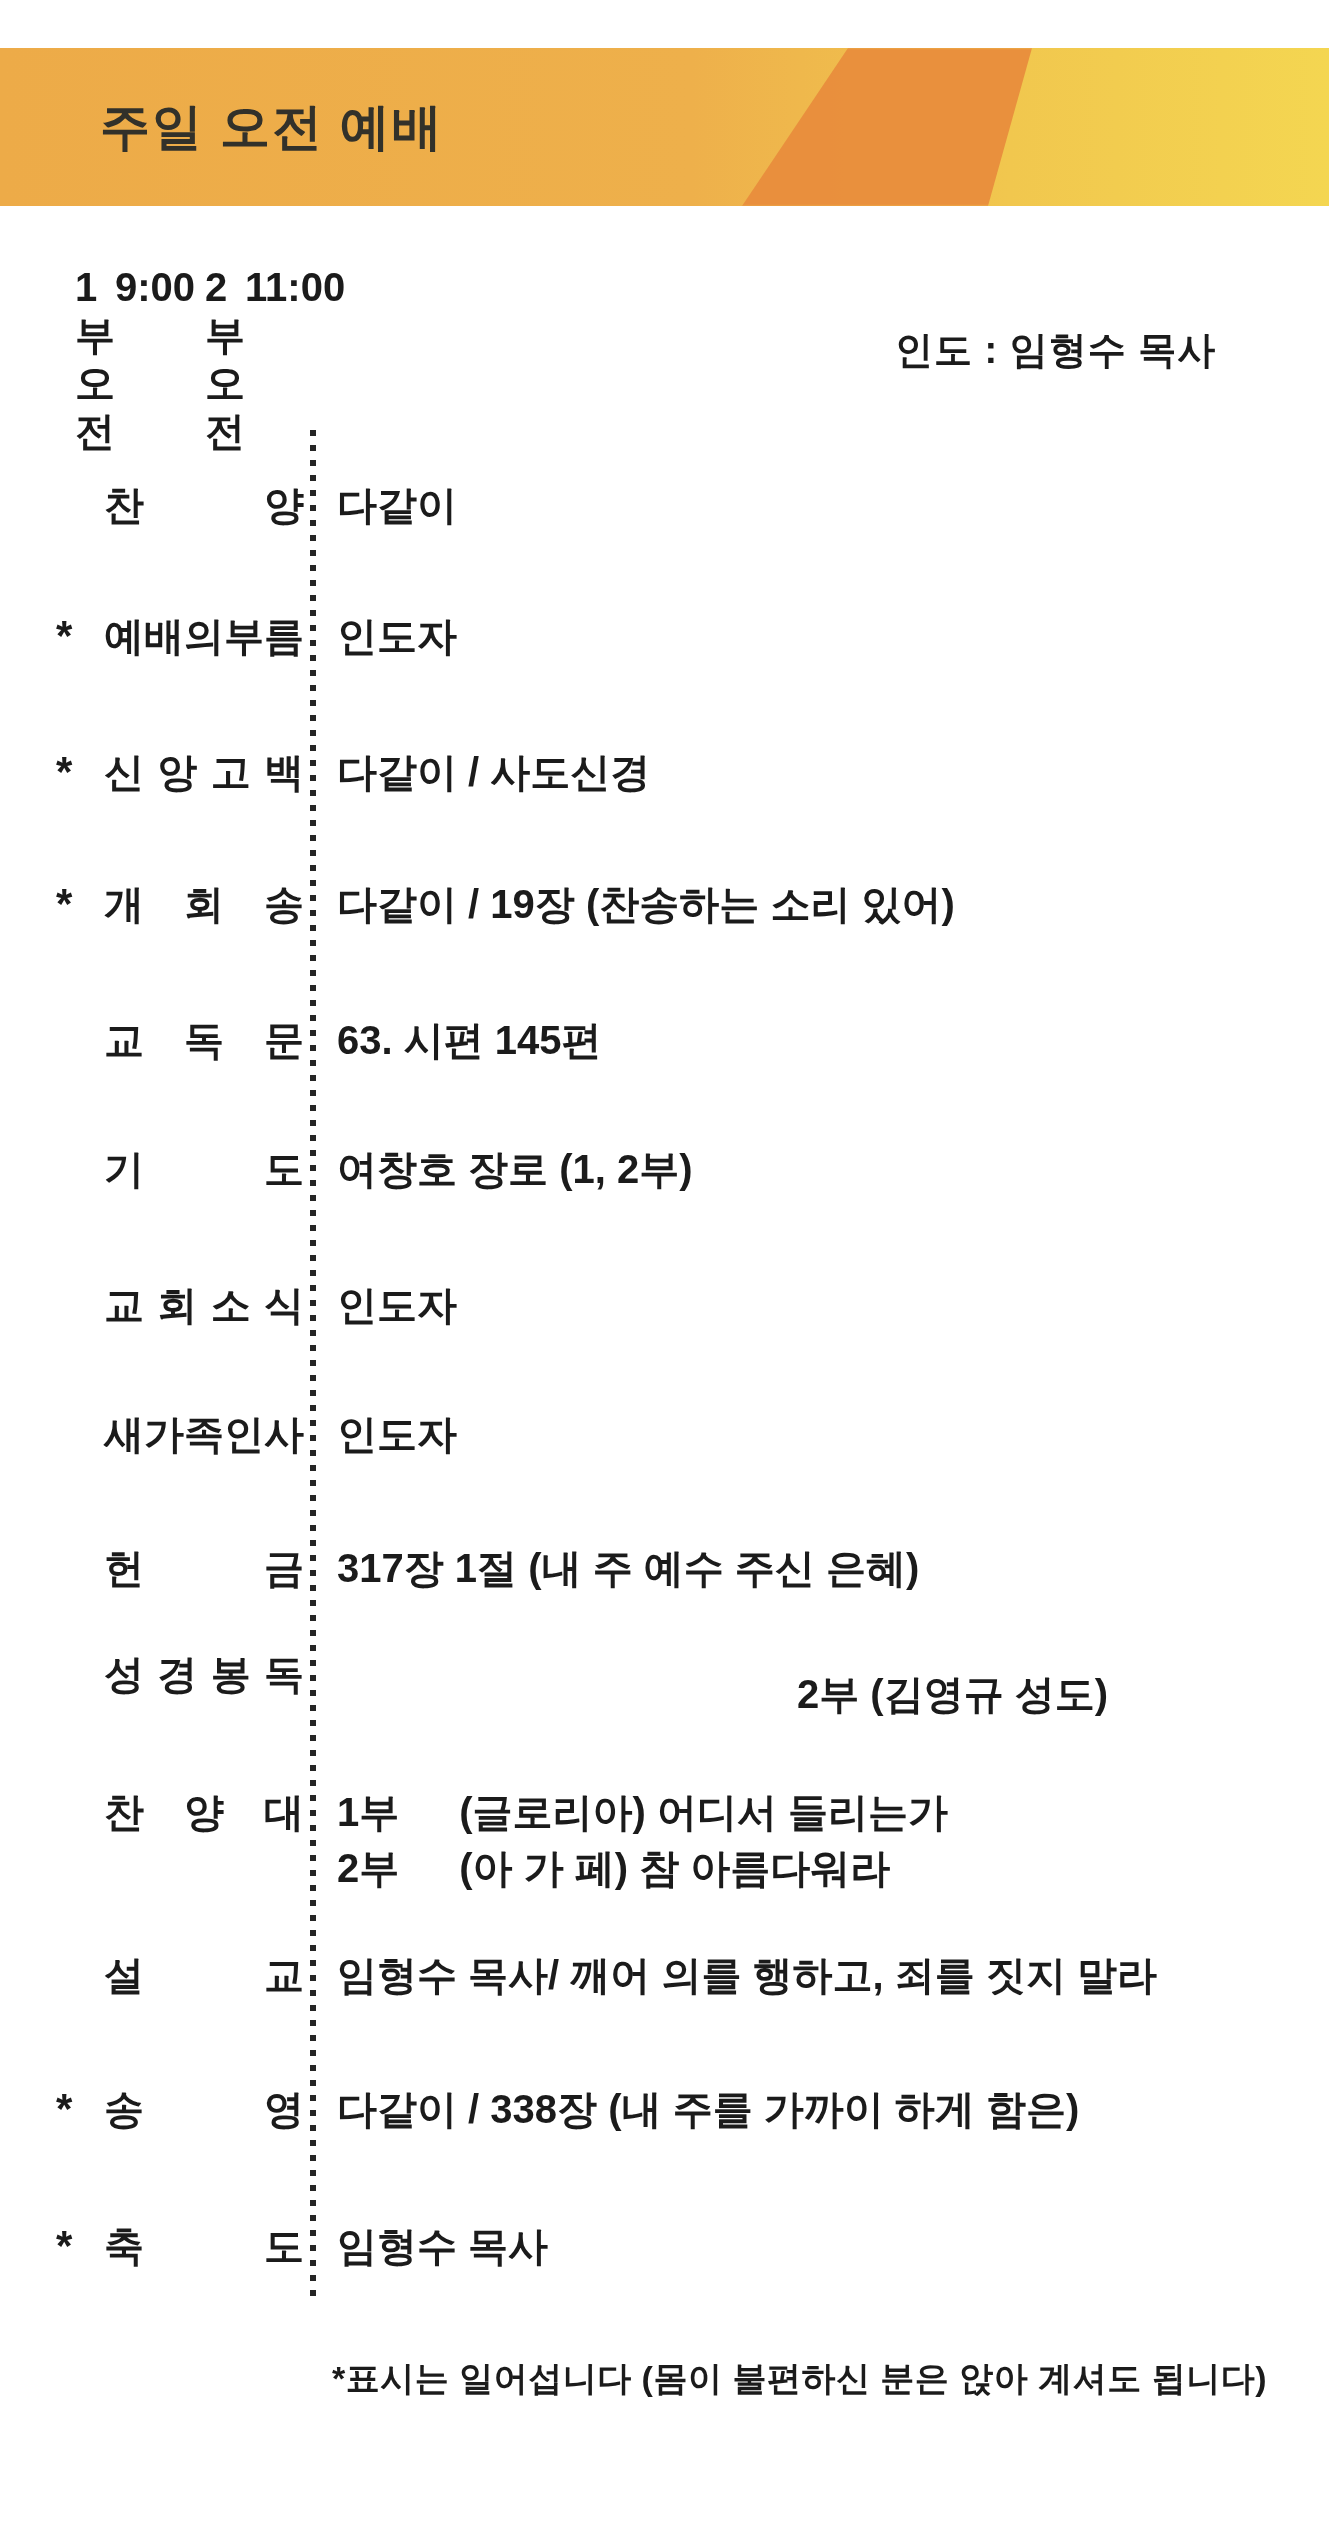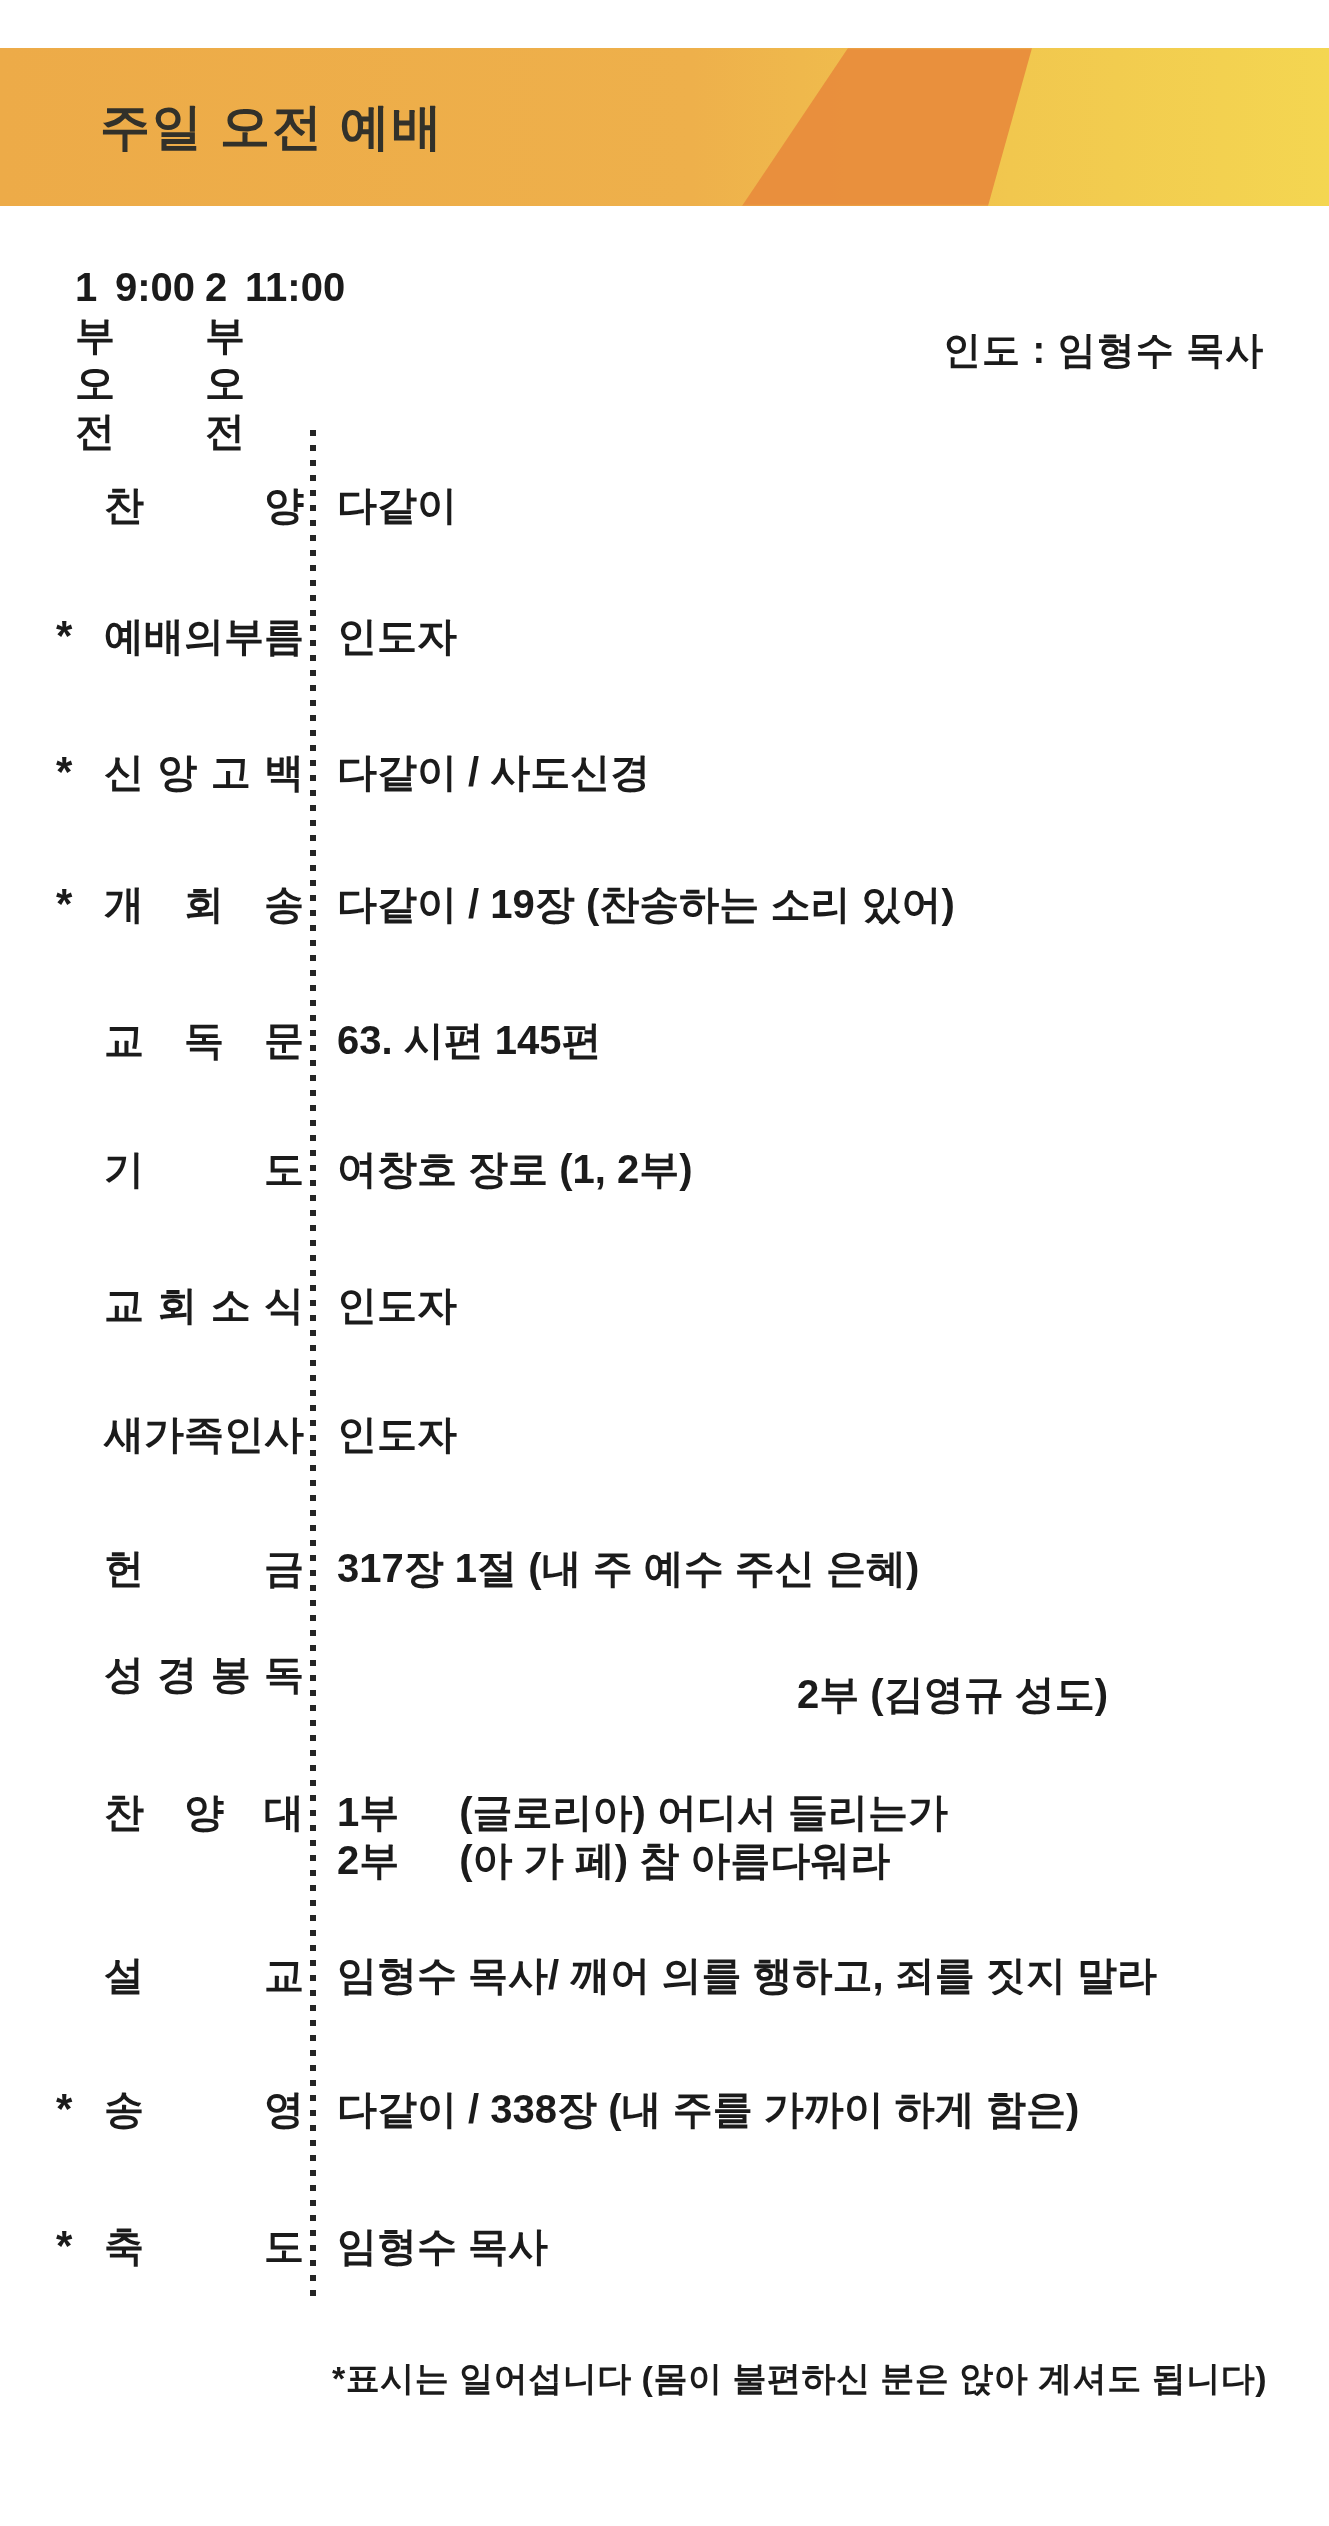--- a/index.html
+++ b/index.html
@@ -37,21 +37,21 @@
     position:absolute;left:75px;top:263px;width:268px;
     display:flex;flex-direction:row;gap:10px;
     font-size:40px;font-weight:700;
   }
   .time-row{display:flex;justify-content:space-between;line-height:48px;}
   .service-title{
     position:absolute;left:520px;top:275px;margin:0;
     font-size:48px;font-weight:700;letter-spacing:7px;line-height:56px;
   }
   .leader{
-    position:absolute;left:943px;top:326px;
+    position:absolute;left:895px;top:326px;
     font-size:38px;font-weight:700;line-height:48px;letter-spacing:1px;
   }
 
   
   .divider{
     position:absolute;left:310px;top:430px;width:6px;height:1872px;
     background:repeating-linear-gradient(180deg,#252525 0px,#252525 6px,transparent 6px,transparent 15px);
   }
 
   
@@ -207,21 +207,21 @@
         </div>
       </div>
       <div class="row" style="top: 1788px;">
         <div class="label">
           <span>찬</span>
           <span>양</span>
           <span>대</span>
         </div>
         <div class="content">
           <div><span>1부</span><span class="seg-gap">(글로리아) 어디서 들리는가</span></div>
-          <div style=""><span>2부</span><span class="seg-gap">(아 가 페) 참 아름다워라</span></div>
+          <div style="margin-top: 8px;"><span>2부</span><span class="seg-gap">(아 가 페) 참 아름다워라</span></div>
         </div>
       </div>
       <div class="row" style="top: 1951px;">
         <div class="label">
           <span>설</span>
           <span>교</span>
         </div>
         <div class="content" style="font-weight: 700;">
           <div><span>임형수 목사/ 깨어 의를 행하고, 죄를 짓지 말라</span></div>
         </div>

